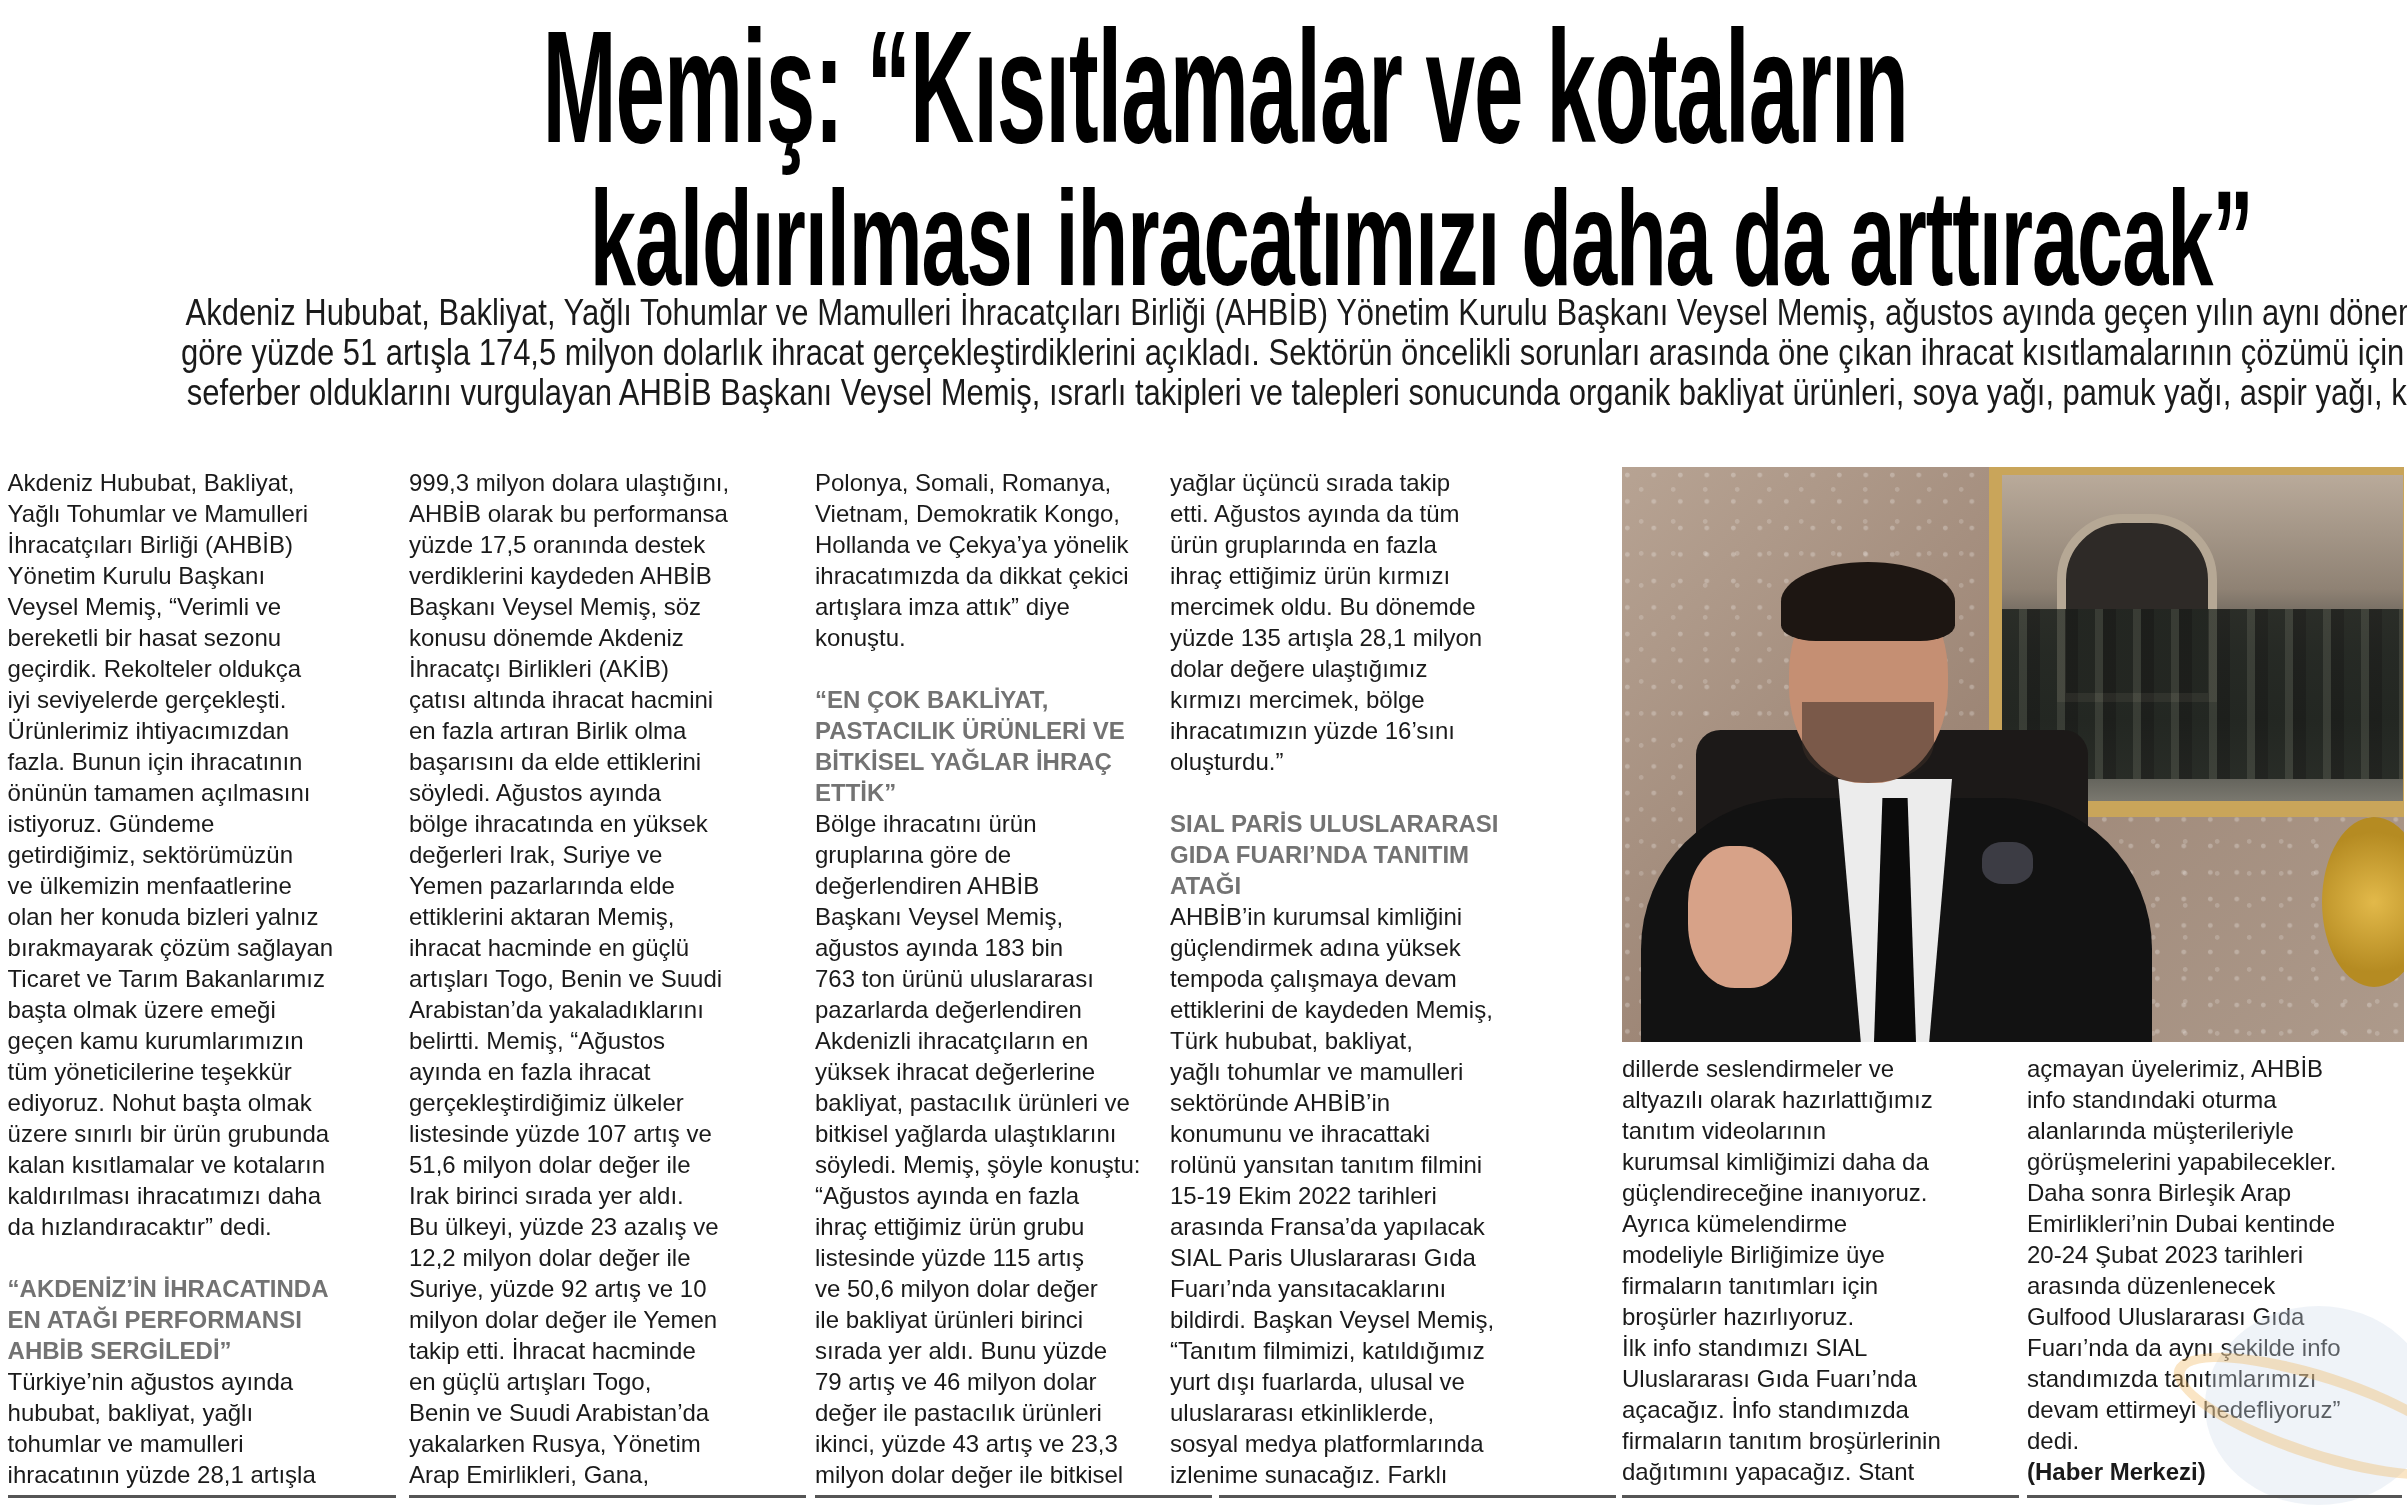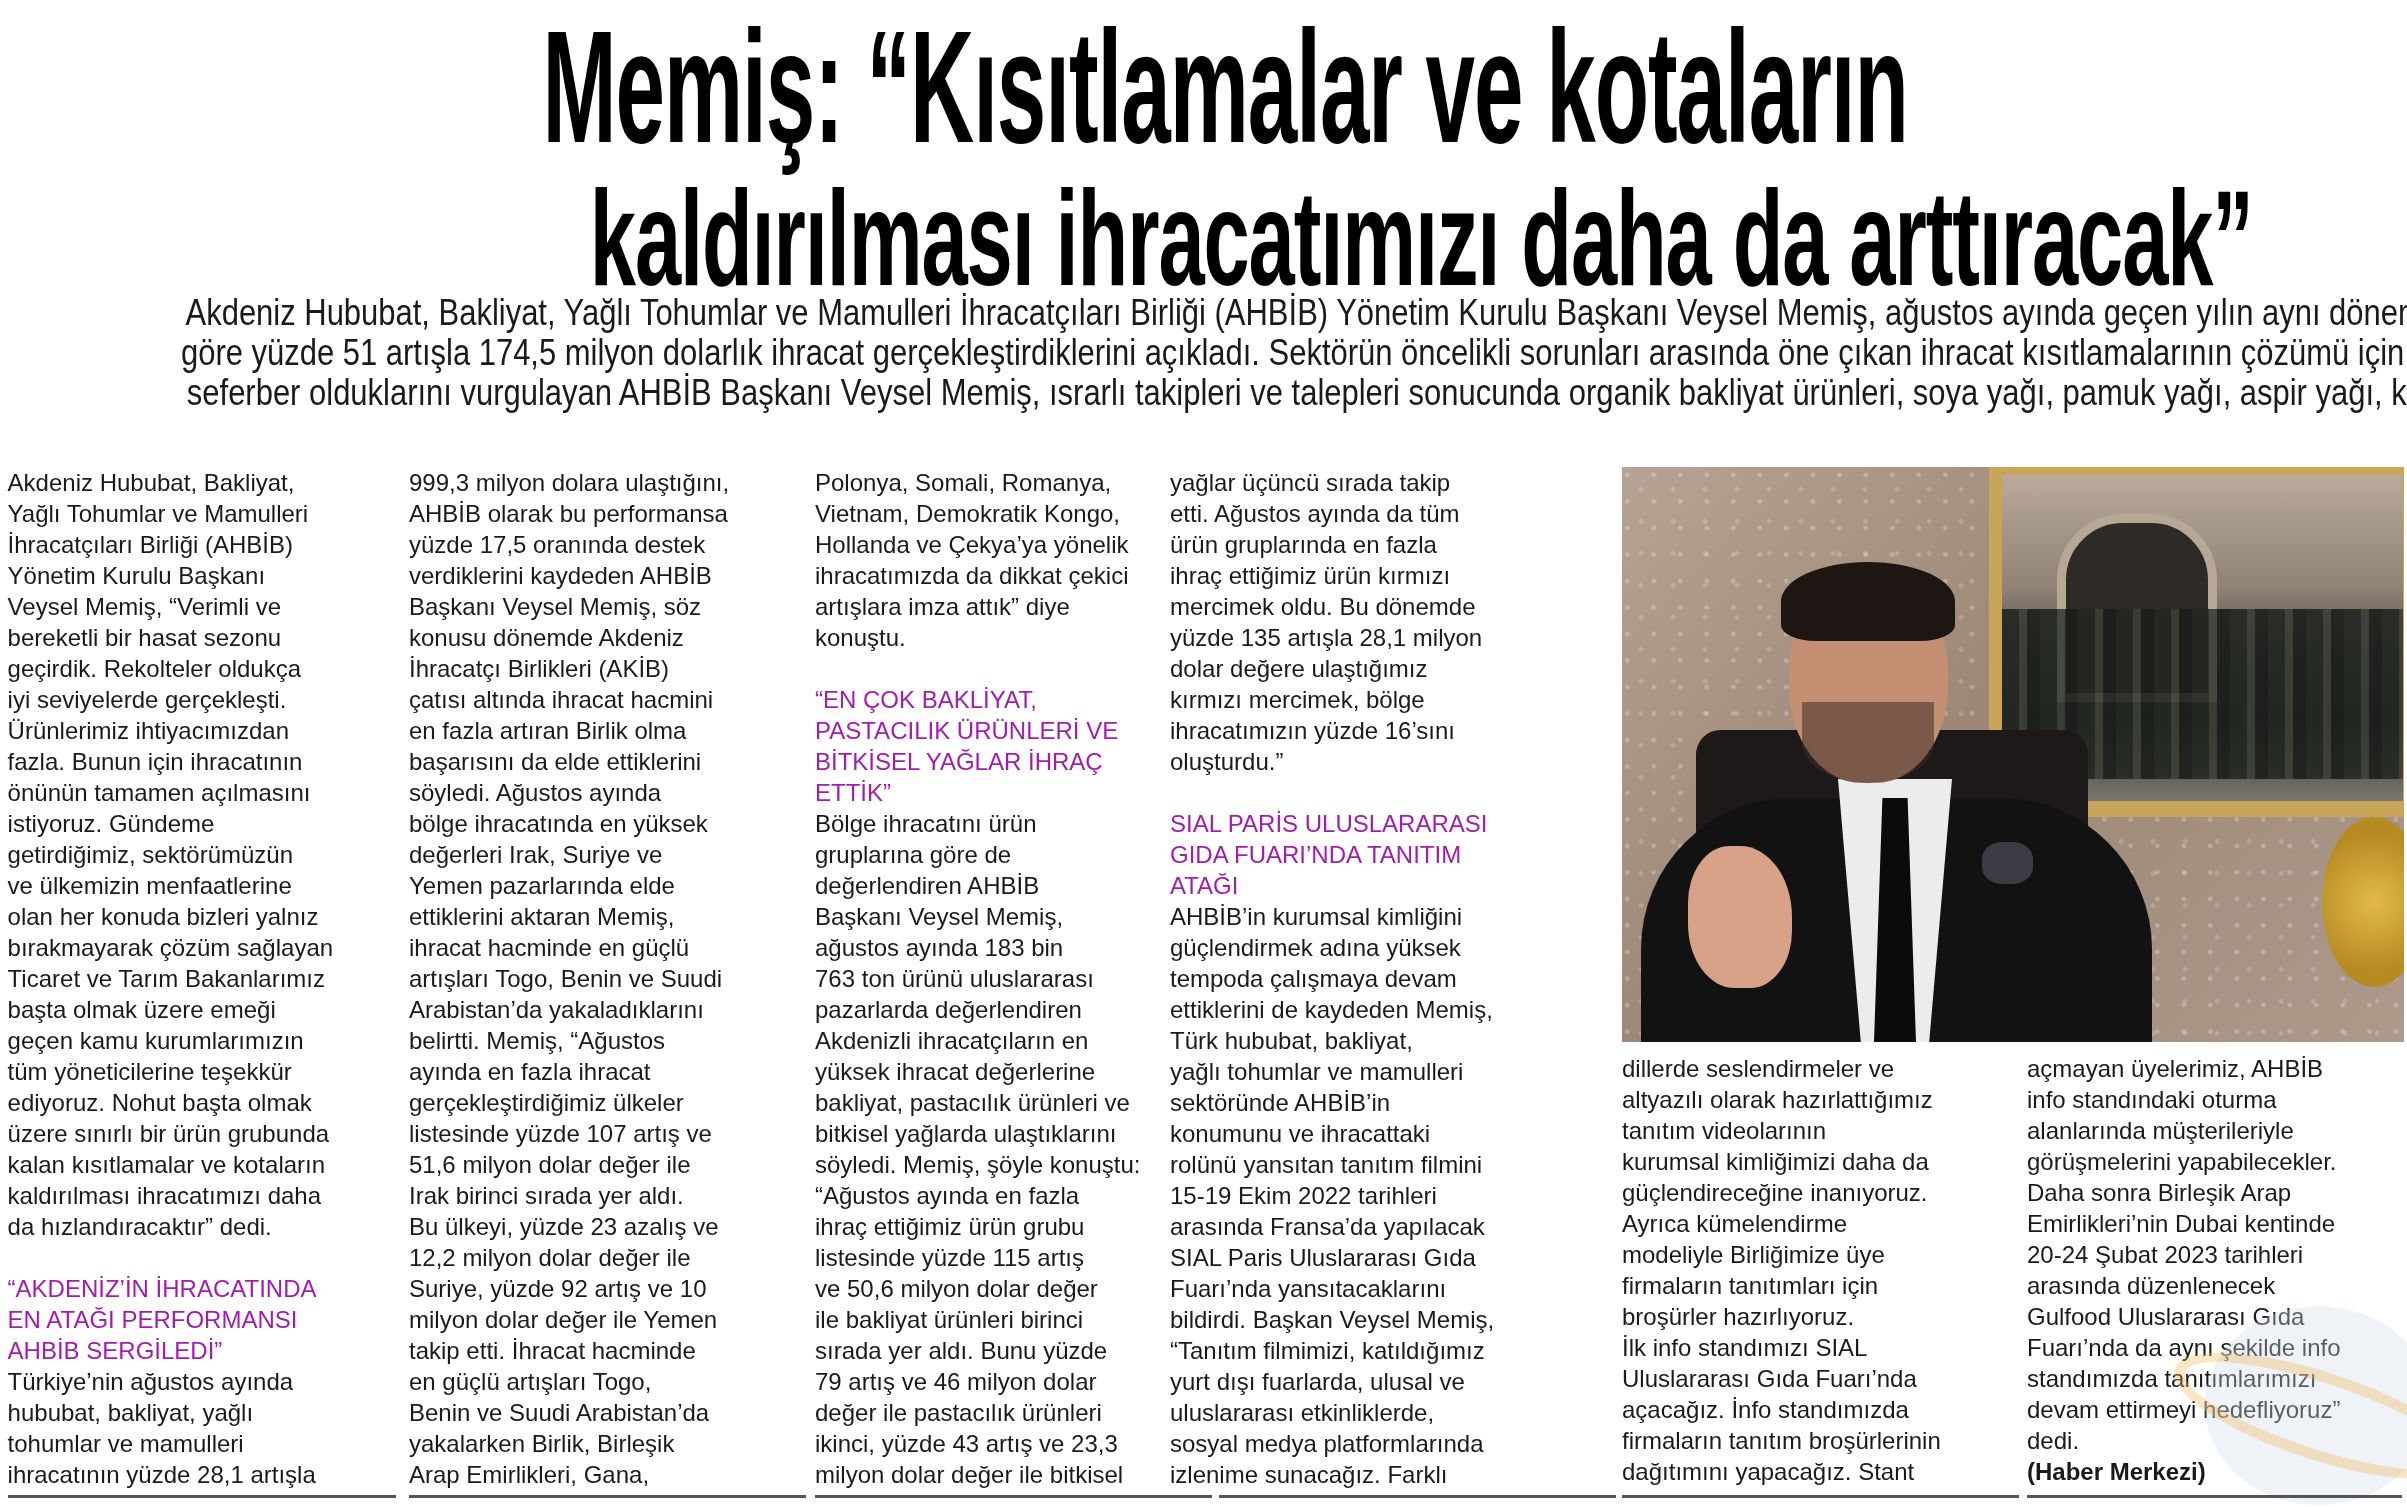--- a/index.html
+++ b/index.html
@@ -22,21 +22,21 @@
   }
   .deck div { white-space:nowrap; }
   .deck div span { display:inline-block; transform:scaleX(0.86); transform-origin:center; }
 
   .col {
     position:absolute; top:467px; width:397px;
     font-family:"Liberation Sans", sans-serif; font-size:24px; line-height:31px; color:#1a1a1a;
   }
   .col .ln { white-space:nowrap; display:block; height:31px; }
   .col .gap { display:block; height:31px; }
-  .col .sub { font-weight:normal; color:#a21caf; }
+  .col .sub { font-weight:bold; color:#737373; }
   .col .sign { font-weight:bold; }
 
   #c1 { left:7.6px; }
   #c2 { left:409px; }
   #c3 { left:815px; }
   #c4 { left:1170px; }
   #c5 { left:1622px; top:1053px; }
   #c6 { left:2027px; top:1053px; }
 
   .photo {
@@ -158,21 +158,21 @@
     <span class="ln">listesinde yüzde 107 artış ve</span>
     <span class="ln">51,6 milyon dolar değer ile</span>
     <span class="ln">Irak birinci sırada yer aldı.</span>
     <span class="ln">Bu ülkeyi, yüzde 23 azalış ve</span>
     <span class="ln">12,2 milyon dolar değer ile</span>
     <span class="ln">Suriye, yüzde 92 artış ve 10</span>
     <span class="ln">milyon dolar değer ile Yemen</span>
     <span class="ln">takip etti.  İhracat hacminde</span>
     <span class="ln">en güçlü artışları Togo,</span>
     <span class="ln">Benin ve Suudi Arabistan’da</span>
-    <span class="ln">yakalarken Birlik, Birleşik</span>
+    <span class="ln">yakalarken Rusya, Yönetim</span>
     <span class="ln">Arap Emirlikleri, Gana,</span>
   </div>
 <div class="col" id="c3">
     <span class="ln">Polonya, Somali, Romanya,</span>
     <span class="ln">Vietnam, Demokratik Kongo,</span>
     <span class="ln">Hollanda ve Çekya’ya yönelik</span>
     <span class="ln">ihracatımızda da dikkat çekici</span>
     <span class="ln">artışlara imza attık” diye</span>
     <span class="ln">konuştu.</span>
     <span class="gap"></span>

